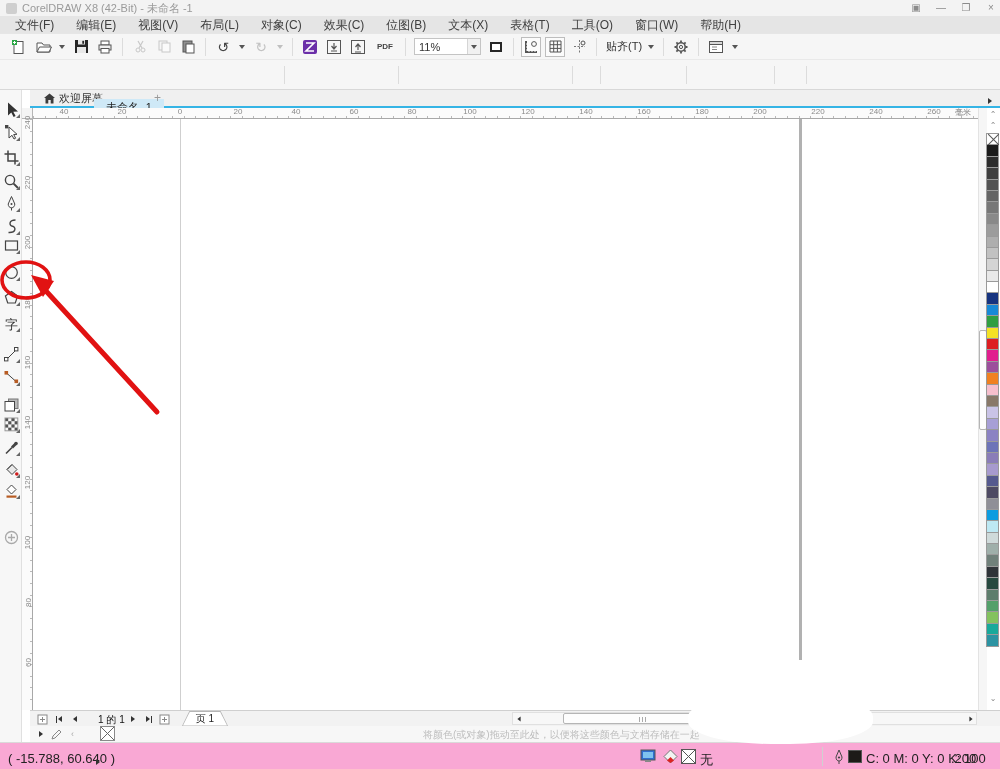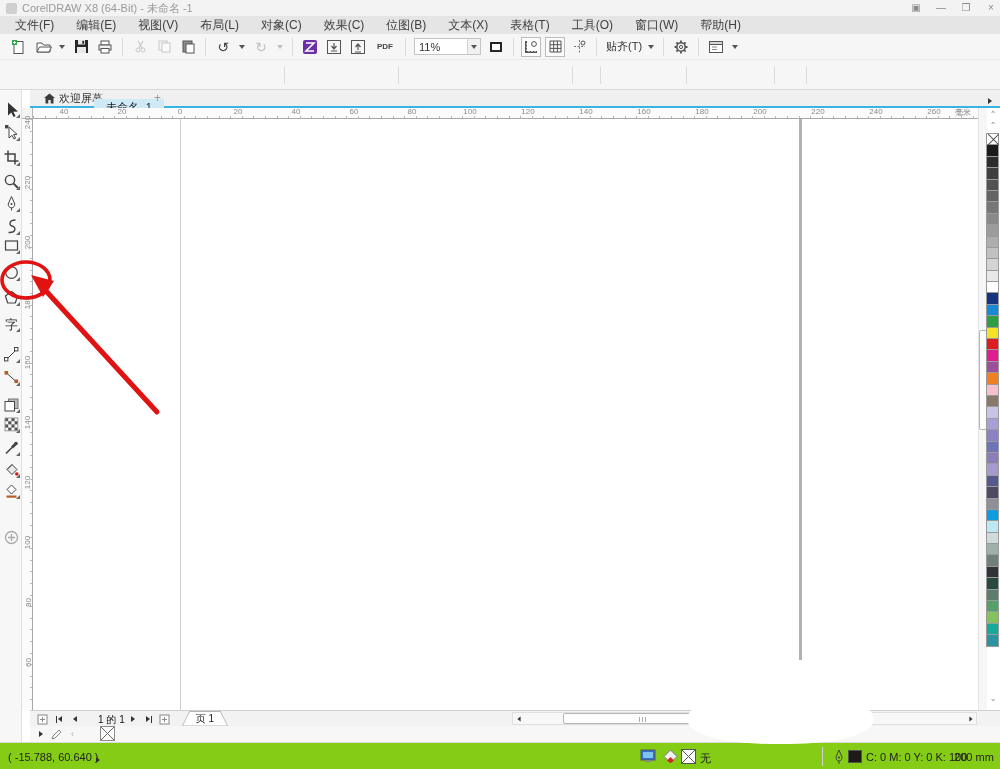--- a/index.html
+++ b/index.html
@@ -85,35 +85,35 @@
     clip-path:polygon(16% 0,84% 0,100% 100%,0 100%); display:flex; align-items:center; justify-content:center; }
   #page-tab-inner { width:44px; height:14px; background:#fff; clip-path:polygon(16% 0,84% 0,100% 100%,0 100%);
     display:flex; align-items:center; justify-content:center; font-size:10px; color:#222; }
   #hscroll { position:absolute; left:482px; top:1px; width:465px; height:13px; background:#f7f7f7; border:1px solid #e0e0e0; }
   #hscroll-thumb { position:absolute; left:50px; top:0px; width:157px; height:11px; background:#fdfdfd; border:1px solid #b5b5b5; border-radius:2px; }
   .grip { position:absolute; left:50%; top:3px; width:1px; height:5px; background:#aaa; box-shadow:-3px 0 #aaa, 3px 0 #aaa; }
   #docpal-row { position:absolute; left:30px; top:726px; width:970px; height:16px; background:#f7f7f7; }
   #doc-nofill { position:absolute; left:70px; top:0px; width:15px; height:15px; border:1px solid #8a8a8a; background:#fff; position:absolute; }
   #doc-nofill svg { display:block; }
   #docpal-hint { position:absolute; left:393px; top:2px; font-size:10px; color:#bdbdbd; white-space:nowrap; }
-  #statusbar { position:absolute; left:0; top:742px; width:1000px; height:27px; background:#84cc16; border-top:1px solid #dadada; font-size:11px; }
+  #statusbar { position:absolute; left:0; top:742px; width:1000px; height:27px; background:#f9a8d4; border-top:1px solid #dadada; font-size:13px; }
   #coords { position:absolute; left:8px; top:8px; color:#222; }
   #status-sep { position:absolute; left:822px; top:4px; width:1px; height:19px; background:#d0d0d0; }
   #cmyk-text { position:absolute; left:866px; top:8px; color:#222; }
   #outline-val { position:absolute; left:951px; top:8px; color:#222; }
   #fill-none-label { position:absolute; left:700px; top:8px; color:#222; }
   #blob { position:absolute; left:688px; top:694px; width:185px; height:50px; background:#fff; border-radius:45%; }
   #annotation { position:absolute; left:0; top:0; width:1000px; height:769px; pointer-events:none; z-index:99; }
 </style>
 </head>
 <body>
 
 <div id="titlebar">
   <div id="app-icon"></div>
-  <div id="title-text">CorelDRAW X8 (64-Bit) - 未命名 -1</div>
+  <div id="title-text">CorelDRAW X8 (42-Bit) - 未命名 -1</div>
   <div class="winbtn" style="left:905px">▣</div>
   <div class="winbtn" style="left:930px">—</div>
   <div class="winbtn" style="left:955px">❐</div>
   <div class="winbtn" style="left:980px">×</div>
 </div>
 
 <div id="menubar">
     <div class="menu-item">文件(F)</div>
     <div class="menu-item">编辑(E)</div>
     <div class="menu-item">视图(V)</div>
@@ -741,20 +741,21 @@
     <svg width="11" height="11" viewBox="0 0 11 11">
         <path d="M1 10 L2 7 L8 1 L10 3 L4 9 Z" fill="none" stroke="#888"></path>
       </svg>
     </span>
   <span class="nav-ctl" style="left:36px;top:2px;color:#aaa;font-size:9px">‹</span>
   <span id="doc-nofill">
     <svg width="13" height="13" viewBox="0 0 13 13">
         <path d="M0 0 L13 13 M13 0 L0 13" stroke="#666"></path>
       </svg>
     </span>
+  <span id="docpal-hint">将颜色(或对象)拖动至此处，以便将这些颜色与文档存储在一起</span>
 </div>
 
 <div id="statusbar">
   <span id="coords">( -15.788, 60.640 )</span>
   <span class="abs" style="left:96px;top:10px"><span class="tri tri-r"></span></span>
   <span class="abs" style="left:640px;top:6px">
     <svg width="16" height="14" viewBox="0 0 16 14">
         <rect x="1" y="1" width="14" height="10" fill="#2f6fd0" stroke="#555"></rect>
         <rect x="3" y="3" width="10" height="6" fill="#7ec3ef"></rect>
         <rect x="5" y="11" width="6" height="2" fill="#888"></rect>

